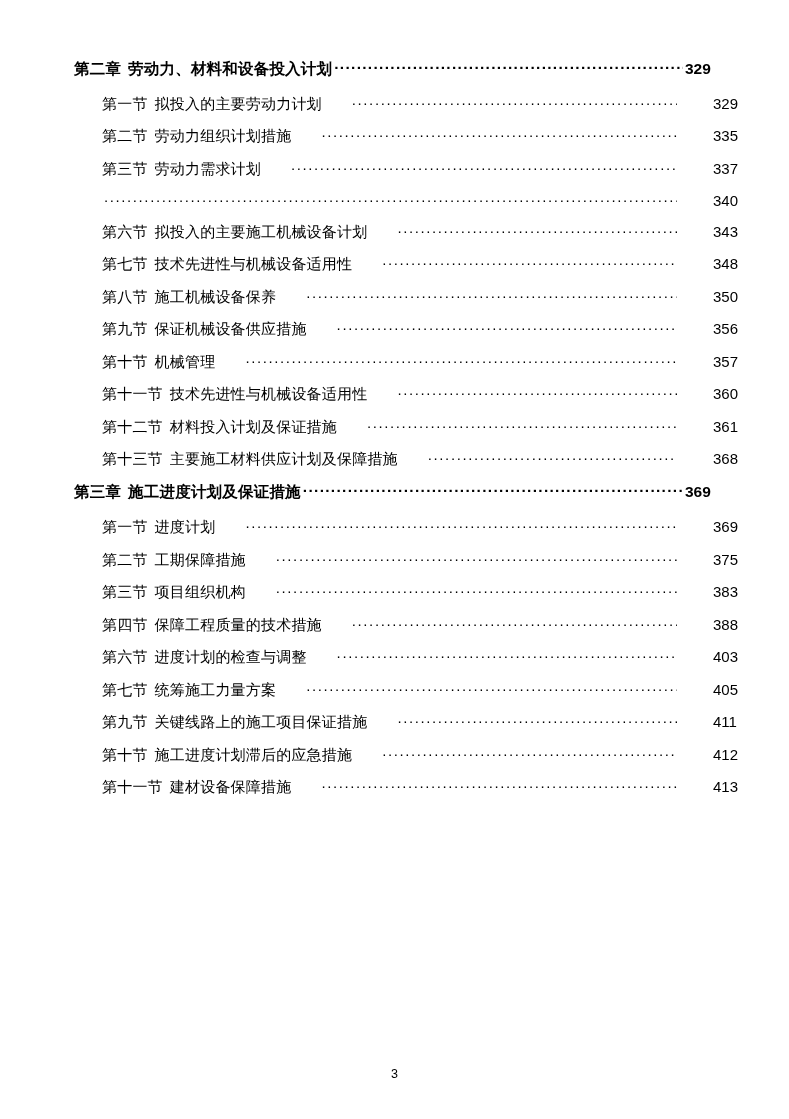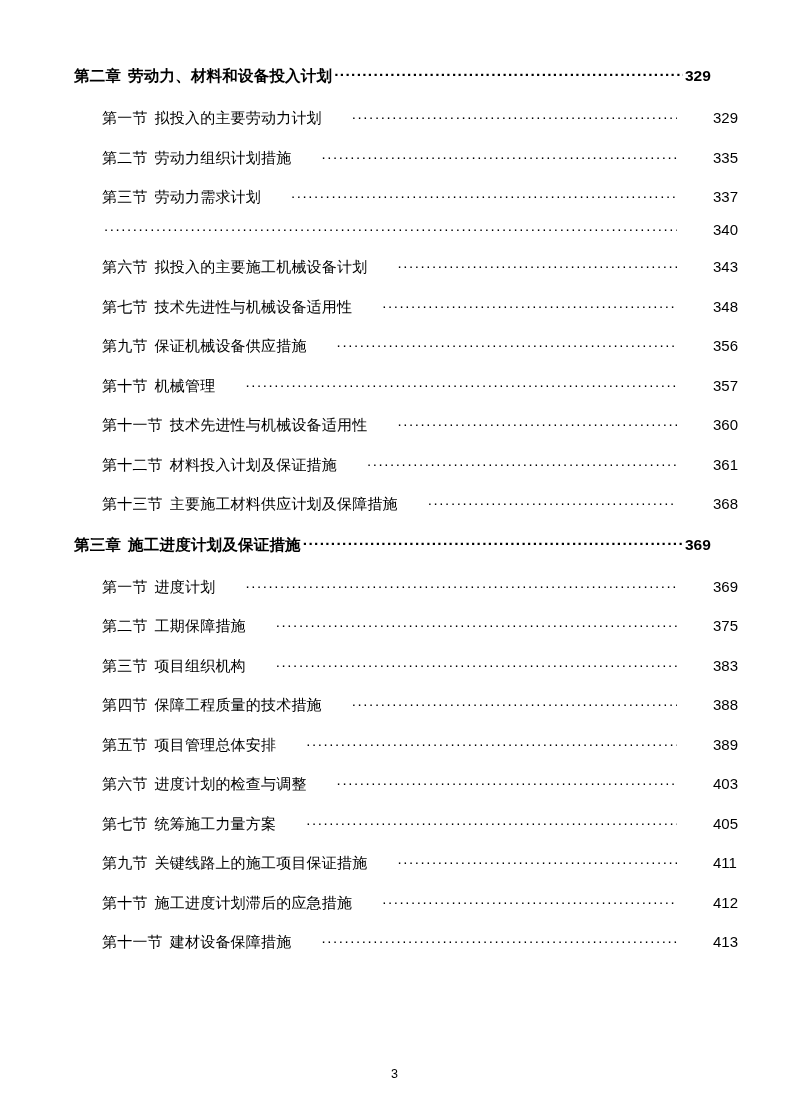--- a/index.html
+++ b/index.html
@@ -36,21 +36,20 @@
     margin-bottom: 14px;
   }
   .toc-row.section {
     font-size: 15px;
     padding-left: 28px;
     gap: 28px;
   }
   .toc-title {
     flex: 0 0 auto;
     letter-spacing: 0.2px;
-    margin-top: 8px;
   }
   .toc-title .gap {
     display: inline-block;
     width: 7px;
   }
   .toc-leader {
     flex: 1 1 auto;
     overflow: hidden;
     margin: 0 2px 0 2px;
     position: relative;
@@ -125,20 +124,25 @@
         <span class="toc-title"><span>第六节</span><span class="gap"></span><span>拟投入的主要施工机械设备计划</span></span>
         <span class="toc-leader"></span>
         <span class="toc-page">343</span>
       </div>
       <div class="toc-row section">
         <span class="toc-title"><span>第七节</span><span class="gap"></span><span>技术先进性与机械设备适用性</span></span>
         <span class="toc-leader"></span>
         <span class="toc-page">348</span>
       </div>
       <div class="toc-row section">
+        <span class="toc-title"><span>第八节</span><span class="gap"></span><span>施工机械设备保养</span></span>
+        <span class="toc-leader"></span>
+        <span class="toc-page">350</span>
+      </div>
+      <div class="toc-row section">
         <span class="toc-title"><span>第九节</span><span class="gap"></span><span>保证机械设备供应措施</span></span>
         <span class="toc-leader"></span>
         <span class="toc-page">356</span>
       </div>
       <div class="toc-row section">
         <span class="toc-title"><span>第十节</span><span class="gap"></span><span>机械管理</span></span>
         <span class="toc-leader"></span>
         <span class="toc-page">357</span>
       </div>
       <div class="toc-row section">
@@ -173,25 +177,20 @@
       </div>
       <div class="toc-row section">
         <span class="toc-title"><span>第三节</span><span class="gap"></span><span>项目组织机构</span></span>
         <span class="toc-leader"></span>
         <span class="toc-page">383</span>
       </div>
       <div class="toc-row section">
         <span class="toc-title"><span>第四节</span><span class="gap"></span><span>保障工程质量的技术措施</span></span>
         <span class="toc-leader"></span>
         <span class="toc-page">388</span>
-      </div>
-      <div class="toc-row section">
-        <span class="toc-title"><span>第五节</span><span class="gap"></span><span>项目管理总体安排</span></span>
-        <span class="toc-leader"></span>
-        <span class="toc-page">389</span>
       </div>
       <div class="toc-row section">
         <span class="toc-title"><span>第六节</span><span class="gap"></span><span>进度计划的检查与调整</span></span>
         <span class="toc-leader"></span>
         <span class="toc-page">403</span>
       </div>
       <div class="toc-row section">
         <span class="toc-title"><span>第七节</span><span class="gap"></span><span>统筹施工力量方案</span></span>
         <span class="toc-leader"></span>
         <span class="toc-page">405</span>

